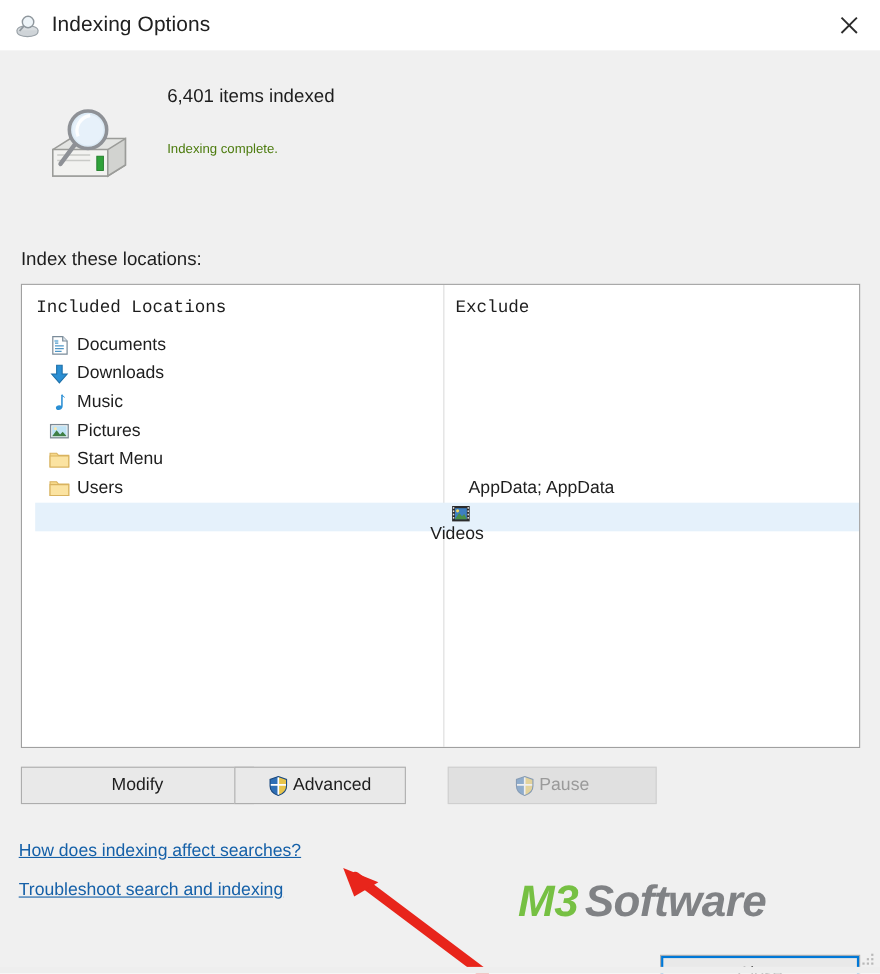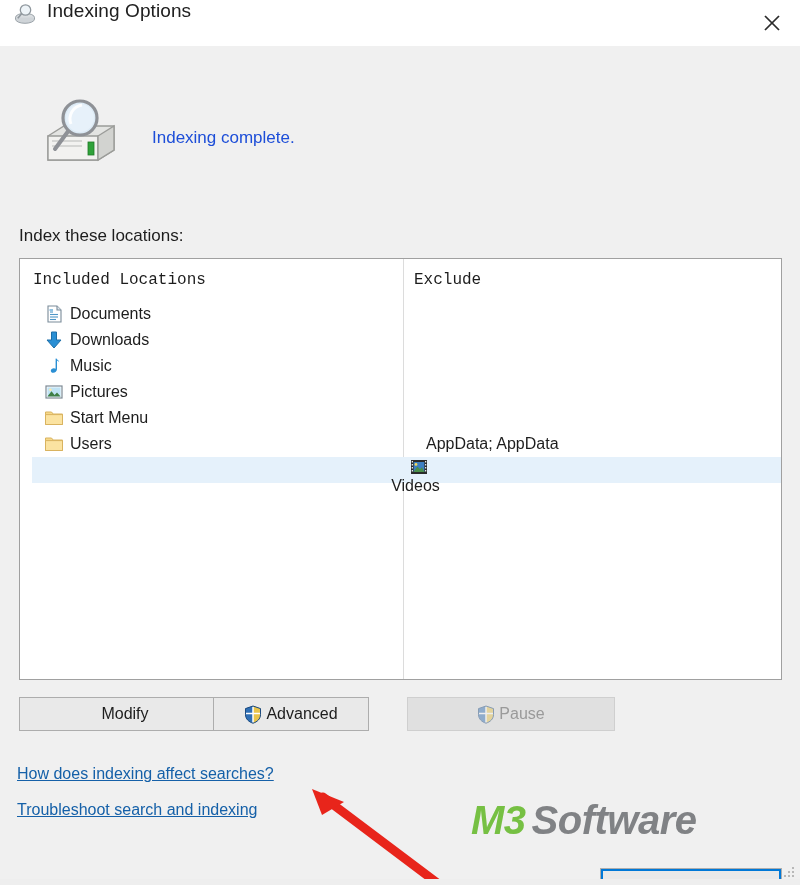--- a/index.html
+++ b/index.html
@@ -24,21 +24,21 @@
   }
 
   
   #titlebar {
     position: absolute;
     left: 0; top: 0;
     width: 800px;
     height: 46px;
     background: #ffffff;
     display: flex;
-    align-items: flex-start;
+    align-items: center;
   }
   #title-icon {
     margin-left: 12px;
     width: 26px;
     height: 26px;
     position: relative;
     flex: none;
   }
   #title-text {
     margin-left: 9px;
@@ -82,22 +82,22 @@
   #items-indexed {
     position: absolute;
     left: 152px; top: 18px;
     font-size: 17px;
     color: #1d1d1d;
     white-space: nowrap;
   }
   #index-state {
     position: absolute;
     left: 152px; top: 68px;
-    font-size: 17px;
-    color: #1d4ed8;
+    font-size: 12px;
+    color: #4d7c0f;
     white-space: nowrap;
   }
 
   
   #locations-label {
     position: absolute;
     left: 19px; top: 180px;
     font-size: 17px;
     color: #1d1d1d;
   }
@@ -174,21 +174,21 @@
     align-items: center;
     justify-content: center;
     font-size: 16px;
     color: #1d1d1d;
     cursor: pointer;
     user-select: none;
   }
   #btn-modify   { left: 19px;  top: 651px; width: 212px; }
   #btn-advanced { left: 213px; top: 651px; width: 156px; text-align: center; }
   #btn-pause {
-    left: 407px; top: 651px; width: 208px;
+    left: 407px; top: 651px; width: 190px;
     background: #e0e0e0;
     border-color: #cfcfcf;
     color: #9a9a9a;
     cursor: default;
   }
   .btn-shield {
     width: 18px; height: 19px;
     margin-right: 4px;
     flex: none;
   }
@@ -298,20 +298,21 @@
           <rect x="50" y="46" width="6" height="13" fill="#2fa23a" stroke="#1e7a27" stroke-width="0.8"></rect>
           <line x1="14" y1="45" x2="44" y2="45" stroke="#c9cac7" stroke-width="1.4"></line>
           <line x1="14" y1="50" x2="44" y2="50" stroke="#c9cac7" stroke-width="1.4"></line>
 
           <line x1="34" y1="30" x2="17" y2="53" stroke="#8e9196" stroke-width="4" stroke-linecap="round"></line>
           <circle cx="42" cy="22" r="17" fill="#dceaf5" stroke="#8e9196" stroke-width="3.2"></circle>
           <circle cx="42" cy="22" r="14" fill="#e9f2fa" opacity="0.85"></circle>
           <path d="M33 28 A14 14 0 0 1 44 9" stroke="#ffffff" stroke-width="3" fill="none" opacity="0.9"></path>
         </svg>
       </span>
+      <div id="items-indexed">6,401 items indexed</div>
       <div id="index-state">Indexing complete.</div>
     </div>
 
     <div id="locations-label">Index these locations:</div>
 
     <div id="listbox">
       <div id="col-divider"></div>
       <div class="col-header" id="hdr-included">Included Locations</div>
       <div class="col-header" id="hdr-exclude">Exclude</div>
       <div id="rows">

